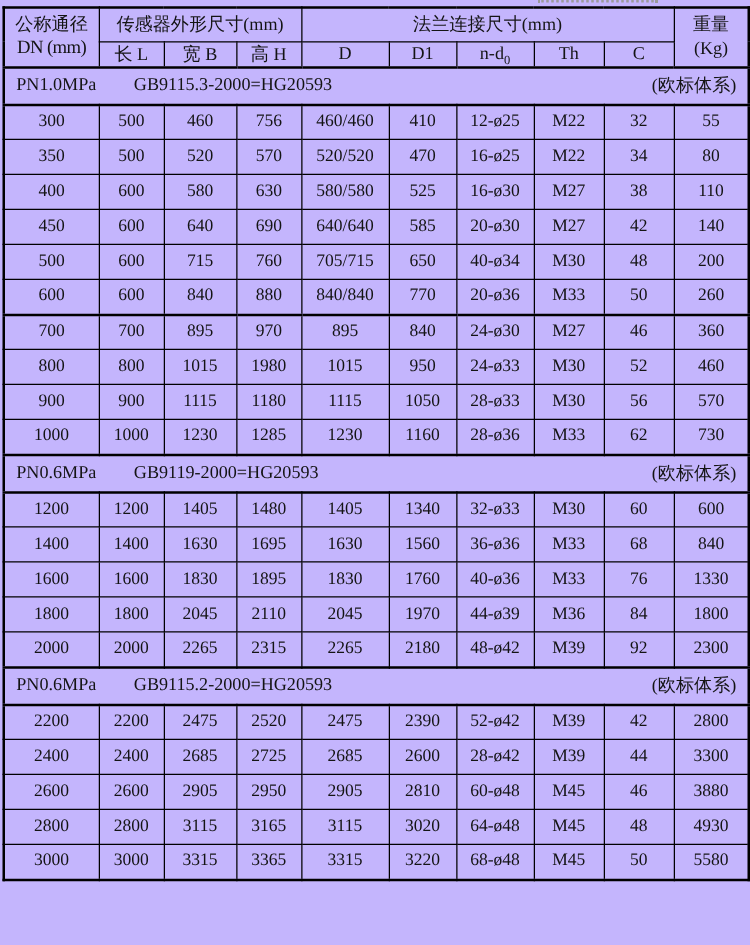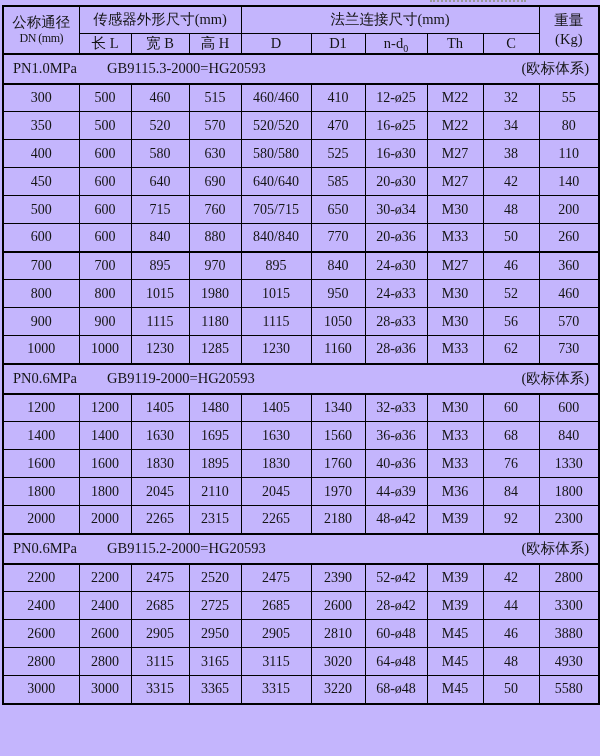--- a/index.html
+++ b/index.html
@@ -37,21 +37,21 @@
     font-size: 14px;
     padding: 0;
     overflow: hidden;
     white-space: nowrap;
   }
   thead th { font-size: 14.5px; }
   tr.h1 { height: 27px; }
   tr.h2 { height: 16px; }
   thead th[rowspan], tr.h2 th { border-bottom: 2px solid #000; }
   .two-line span { display: block; line-height: 1.3; }
-  .dn-unit { font-size: 12px; letter-spacing: -0.5px; }
+  .dn-unit { font-size: 15px; letter-spacing: -0.5px; }
   sub { font-size: 10px; line-height: 0; }
   tr.section-row { height: 30px; }
   tr.section-row td {
     border-top: 2px solid #000;
     border-bottom: 2px solid #000;
     font-size: 14.5px;
   }
   .section-flex {
     display: flex;
     align-items: center;
@@ -112,21 +112,21 @@
               <span class="sec-pressure">PN1.0MPa</span>
               <span class="sec-standard">GB9115.3-2000=HG20593</span>
               <span class="sec-note">(欧标体系)</span>
             </div>
           </td>
         </tr>
         <tr class="data-row">
           <td>300</td>
           <td>500</td>
           <td>460</td>
-          <td>515</td>
+          <td>756</td>
           <td>460/460</td>
           <td>410</td>
           <td>12-ø25</td>
           <td>M22</td>
           <td>32</td>
           <td>55</td>
         </tr>
         <tr class="data-row">
           <td>350</td>
           <td>500</td>
@@ -163,21 +163,21 @@
           <td>42</td>
           <td>140</td>
         </tr>
         <tr class="data-row">
           <td>500</td>
           <td>600</td>
           <td>715</td>
           <td>760</td>
           <td>705/715</td>
           <td>650</td>
-          <td>30-ø34</td>
+          <td>40-ø34</td>
           <td>M30</td>
           <td>48</td>
           <td>200</td>
         </tr>
         <tr class="data-row">
           <td>600</td>
           <td>600</td>
           <td>840</td>
           <td>880</td>
           <td>840/840</td>

